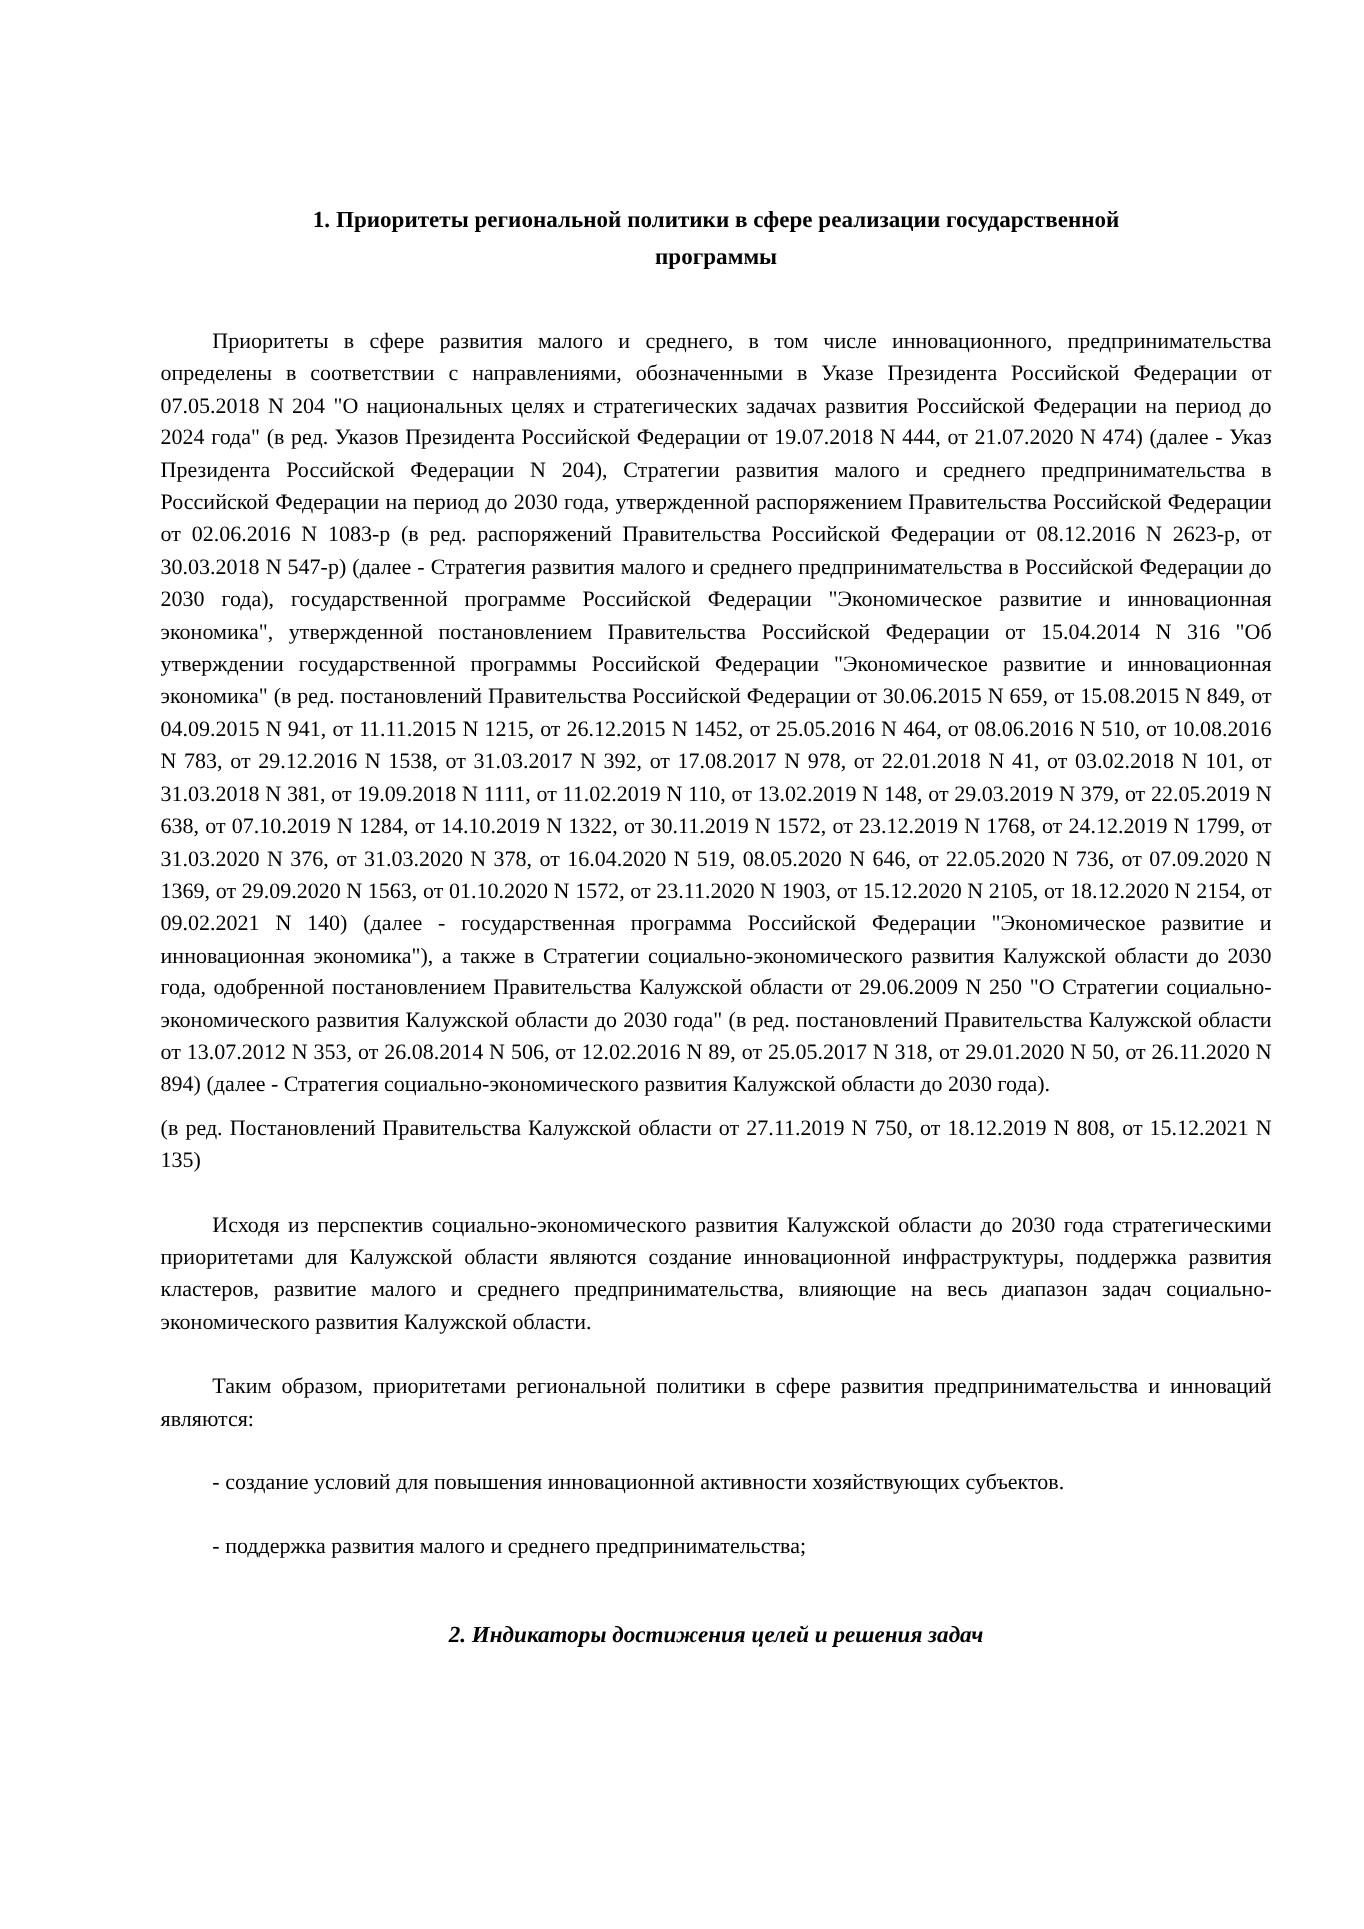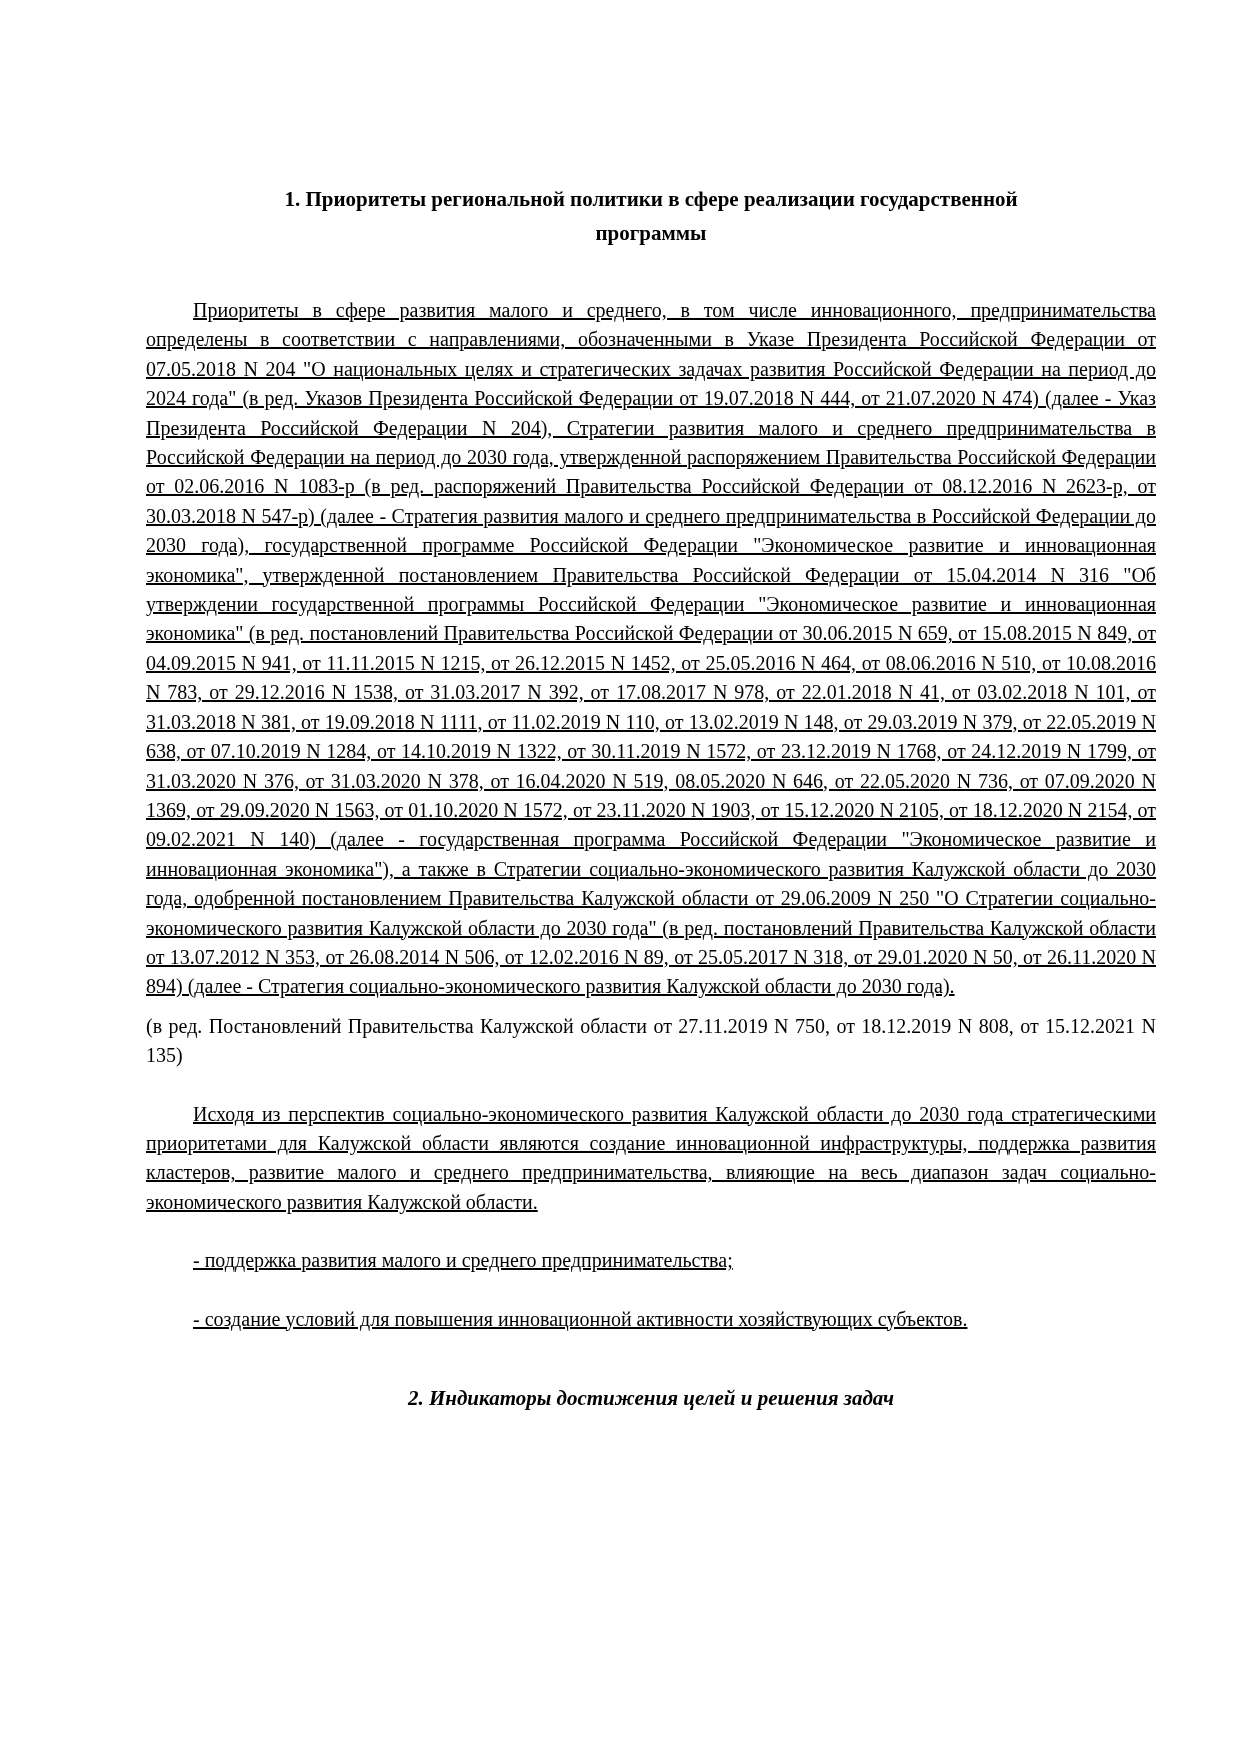--- a/index.html
+++ b/index.html
@@ -28,36 +28,37 @@
   }
   .heading-2 {
     margin-top: 47px;
     font-style: italic;
   }
   .para {
     font-size: 20px;
     line-height: 29.4px;
     text-align: justify;
   }
-  .indent { text-indent: 47px; text-decoration: underline; }
+  .indent { text-indent: 47px; }
   .gap-before { margin-top: 29px; }
 </style>
 </head>
 <body>
 
 <div class="page">
 
   <div class="heading heading-1">1. Приоритеты региональной политики в сфере реализации государственной программы</div>
 
   <p class="para indent">Приоритеты в сфере развития малого и среднего, в том числе инновационного, предпринимательства определены в соответствии с направлениями, обозначенными в Указе Президента Российской Федерации от 07.05.2018 N 204 "О национальных целях и стратегических задачах развития Российской Федерации на период до 2024 года" (в ред. Указов Президента Российской Федерации от 19.07.2018 N 444, от 21.07.2020 N 474) (далее - Указ Президента Российской Федерации N 204), Стратегии развития малого и среднего предпринимательства в Российской Федерации на период до 2030 года, утвержденной распоряжением Правительства Российской Федерации от 02.06.2016 N 1083-р (в ред. распоряжений Правительства Российской Федерации от 08.12.2016 N 2623-р, от 30.03.2018 N 547-р) (далее - Стратегия развития малого и среднего предпринимательства в Российской Федерации до 2030 года), государственной программе Российской Федерации "Экономическое развитие и инновационная экономика", утвержденной постановлением Правительства Российской Федерации от 15.04.2014 N 316 "Об утверждении государственной программы Российской Федерации "Экономическое развитие и инновационная экономика" (в ред. постановлений Правительства Российской Федерации от 30.06.2015 N 659, от 15.08.2015 N 849, от 04.09.2015 N 941, от 11.11.2015 N 1215, от 26.12.2015 N 1452, от 25.05.2016 N 464, от 08.06.2016 N 510, от 10.08.2016 N 783, от 29.12.2016 N 1538, от 31.03.2017 N 392, от 17.08.2017 N 978, от 22.01.2018 N 41, от 03.02.2018 N 101, от 31.03.2018 N 381, от 19.09.2018 N 1111, от 11.02.2019 N 110, от 13.02.2019 N 148, от 29.03.2019 N 379, от 22.05.2019 N 638, от 07.10.2019 N 1284, от 14.10.2019 N 1322, от 30.11.2019 N 1572, от 23.12.2019 N 1768, от 24.12.2019 N 1799, от 31.03.2020 N 376, от 31.03.2020 N 378, от 16.04.2020 N 519, 08.05.2020 N 646, от 22.05.2020 N 736, от 07.09.2020 N 1369, от 29.09.2020 N 1563, от 01.10.2020 N 1572, от 23.11.2020 N 1903, от 15.12.2020 N 2105, от 18.12.2020 N 2154, от 09.02.2021 N 140) (далее - государственная программа Российской Федерации "Экономическое развитие и инновационная экономика"), а также в Стратегии социально-экономического развития Калужской области до 2030 года, одобренной постановлением Правительства Калужской области от 29.06.2009 N 250 "О Стратегии социально-экономического развития Калужской области до 2030 года" (в ред. постановлений Правительства Калужской области от 13.07.2012 N 353, от 26.08.2014 N 506, от 12.02.2016 N 89, от 25.05.2017 N 318, от 29.01.2020 N 50, от 26.11.2020 N 894) (далее - Стратегия социально-экономического развития Калужской области до 2030 года).</p>
 
   <p class="para">(в ред. Постановлений Правительства Калужской области от 27.11.2019 N 750, от 18.12.2019 N 808, от 15.12.2021 N 135)</p>
 
   <p class="para indent gap-before">Исходя из перспектив социально-экономического развития Калужской области до 2030 года стратегическими приоритетами для Калужской области являются создание инновационной инфраструктуры, поддержка развития кластеров, развитие малого и среднего предпринимательства, влияющие на весь диапазон задач социально-экономического развития Калужской области.</p>
 
+  <p class="para indent gap-before">Таким образом, приоритетами региональной политики в сфере развития предпринимательства и инноваций являются:</p>
+
+  <p class="para indent gap-before">- создание условий для повышения инновационной активности хозяйствующих субъектов.</p>
 
   <p class="para indent gap-before">- поддержка развития малого и среднего предпринимательства;</p>
-
-  <p class="para indent gap-before">- создание условий для повышения инновационной активности хозяйствующих субъектов.</p>
 
   <div class="heading heading-2">2. Индикаторы достижения целей и решения задач</div>
 
 </div>
 
 </body></html>

